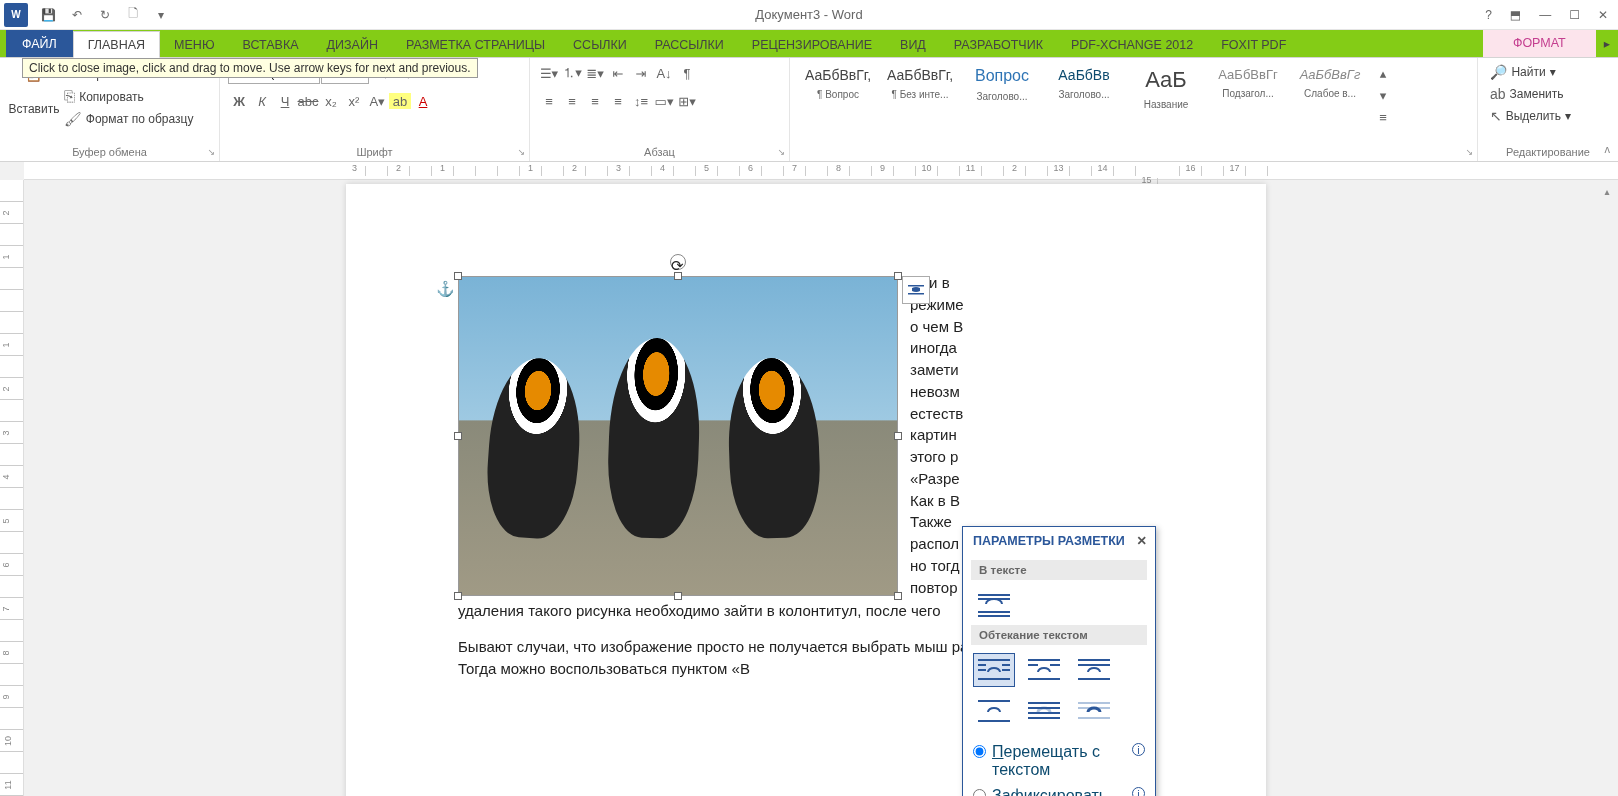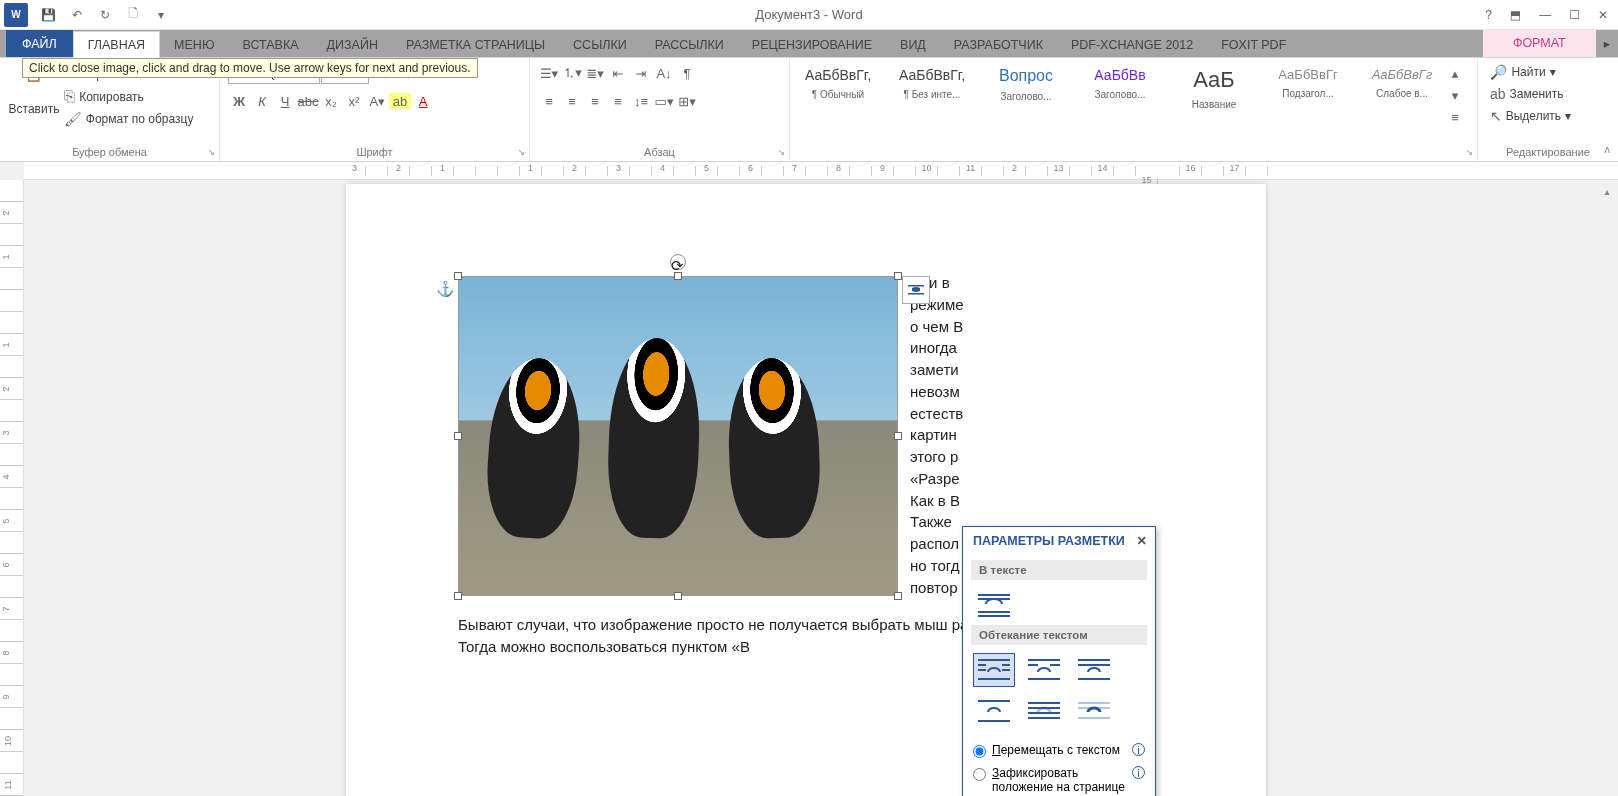--- a/index.html
+++ b/index.html
@@ -8,43 +8,43 @@
 
 .titlebar { height:30px; background:#fff; border-bottom:1px solid #e5e5e5; display:flex; align-items:center; position:relative; }
 .qat { display:flex; align-items:center; gap:2px; padding:0 4px; }
 .appicon { width:24px; height:24px; background:#2b579a; color:#fff; display:flex; align-items:center; justify-content:center; font-size:10px; font-weight:bold; border-radius:2px; margin-right:6px; }
 .qbtn { width:26px; height:26px; display:flex; align-items:center; justify-content:center; color:#6a6a6a; cursor:pointer; }
 .title-text { position:absolute; left:50%; transform:translateX(-50%); font-size:13px; color:#666; }
 .wincontrols { position:absolute; right:6px; display:flex; gap:10px; align-items:center; color:#666; }
 .wincontrols span { cursor:pointer; padding:0 4px; }
 
 
-.tabs { height:28px; display:flex; background:#a3a3a3; align-items:flex-end; padding-left:6px; border-bottom:1px solid #d4d4d4; }
+.tabs { height:28px; display:flex; background:#84cc16; align-items:flex-end; padding-left:6px; border-bottom:1px solid #d4d4d4; }
 .tab { padding:6px 14px 5px; font-size:12.5px; color:#444; text-transform:uppercase; cursor:pointer; white-space:nowrap; }
 .tab.file { background:#2b579a; color:#fff; padding:7px 16px 6px; }
 .tab.active { border:1px solid #d4d4d4; border-bottom:1px solid #fff; background:#fff; margin-bottom:-1px; }
 .tab.format { margin-left:auto; background:#fce4ec; color:#c43e8f; padding:7px 30px; }
 
 
 .ribbon { height:104px; background:#fff; border-bottom:1px solid #d4d4d4; display:flex; position:relative; }
 .group { border-right:1px solid #e5e5e5; padding:4px 8px 0; display:flex; flex-direction:column; position:relative; }
 .group-label { position:absolute; bottom:3px; left:0; right:0; text-align:center; font-size:11px; color:#777; }
 .group-body { flex:1; display:flex; align-items:flex-start; }
 .rbtn { display:flex; align-items:center; gap:4px; padding:2px 4px; cursor:pointer; font-size:12px; color:#444; white-space:nowrap; }
 .bigbtn { flex-direction:column; width:52px; text-align:center; padding:4px; }
 .bigbtn .ico { width:32px; height:32px; }
 .ico { display:inline-block; font-size:14px; color:#666; }
 .fontname { width:92px; height:22px; border:1px solid #ababab; padding:2px 4px; font-size:12px; }
 .fontsize { width:48px; height:22px; border:1px solid #ababab; padding:2px 4px; font-size:12px; }
 .minibtn { width:22px; height:22px; display:inline-flex; align-items:center; justify-content:center; color:#666; cursor:pointer; font-size:13px; }
-.style-gallery { display:flex; gap:14px; }
+.style-gallery { display:flex; gap:2px; }
 .style-item { width:80px; height:60px; border:1px solid transparent; text-align:center; padding:4px 2px; cursor:pointer; }
 .style-preview { font-size:14px; color:#444; margin-bottom:6px; }
 .style-preview.h1 { color:#2e74b5; font-size:16px; }
-.style-preview.h2 { color:#6d28d9; font-size:14px; }
+.style-preview.h2 { color:#0c4a6e; font-size:14px; }
 .style-preview.title { font-size:22px; color:#444; }
 .style-preview.sub { color:#888; font-size:13px; }
 .style-preview.emph { color:#888; font-style:italic; font-size:13px; }
 .style-name { font-size:10px; color:#666; white-space:nowrap; overflow:hidden; text-overflow:ellipsis; }
 .dlg-launcher { position:absolute; right:4px; bottom:4px; font-size:9px; color:#999; cursor:pointer; }
 
 
 .docarea { position:relative; height:634px; background:#f1f1f1; overflow:hidden; }
 .ruler-h { position:absolute; top:0; left:24px; right:0; height:18px; background:#fff; border-bottom:1px solid #ddd; }
 .ruler-v { position:absolute; top:18px; left:0; width:24px; bottom:0; background:#fff; border-right:1px solid #ddd; }
@@ -74,21 +74,21 @@
 .popup-hdr { display:flex; justify-content:space-between; align-items:center; padding:6px 8px 6px 10px; color:#2b579a; font-weight:600; font-size:12.5px; }
 .popup-close { cursor:pointer; color:#555; }
 .popup-sec { padding:4px 10px 8px; }
 .popup-sec-title { background:#eaeaea; padding:4px 8px; font-weight:bold; color:#666; font-size:11.5px; margin:2px -2px 8px; }
 .layout-opts { display:flex; gap:8px; flex-wrap:wrap; }
 .lopt { width:42px; height:34px; border:1px solid transparent; display:flex; align-items:center; justify-content:center; cursor:pointer; position:relative; }
 .lopt.sel { border:1px solid #2b579a; background:#d5e1f2; }
 .lopt svg { width:36px; height:28px; }
 .radio-row { display:flex; align-items:flex-start; gap:6px; padding:4px 0; }
 .radio-row input { margin-top:2px; }
-.radio-row label { flex:1; font-size:12px; color:#000000; }
+.radio-row label { flex:1; font-size:16px; color:#0c4a6e; }
 .info-ico { color:#2b579a; font-size:11px; border:1px solid #2b579a; border-radius:50%; width:13px; height:13px; display:inline-flex; align-items:center; justify-content:center; cursor:pointer; }
 
 
 .tooltip { position:absolute; top:58px; left:22px; background:#ffffe1; border:1px solid #999; padding:2px 6px; font-size:12px; color:#333; z-index:100; white-space:nowrap; }
 
 
 .ruler-v .vseg { height:45px; border-bottom:1px solid #ccc; position:relative; font-size:9px; color:#888; }
 .ruler-v .vseg span { position:absolute; left:3px; top:50%; transform:translateY(-50%) rotate(-90deg); }
 
 .scroll-arrow { position:absolute; right:2px; width:18px; height:18px; background:#f1f1f1; color:#888; display:flex; align-items:center; justify-content:center; font-size:10px; cursor:pointer; }
@@ -215,21 +215,21 @@
     </div>
     <div class="group-label">Абзац</div>
     <span class="dlg-launcher">↘</span>
   </div>
 
   <div class="group" style="flex:1">
     <div class="group-body">
       <div class="style-gallery" id="styles-gallery">
           <div class="style-item">
             <div class="style-preview ">АаБбВвГг,</div>
-            <div class="style-name">¶ Обычный</div>
+            <div class="style-name">¶ Вопрос</div>
           </div>
           <div class="style-item">
             <div class="style-preview ">АаБбВвГг,</div>
             <div class="style-name">¶ Без инте...</div>
           </div>
           <div class="style-item">
             <div class="style-preview h1">Вопрос</div>
             <div class="style-name">Заголово...</div>
           </div>
           <div class="style-item">
@@ -439,20 +439,21 @@
       <div class="layout-btn">
         <svg width="18" height="14">
             <rect x="1" y="2" width="16" height="1.5" fill="#2b579a"></rect>
             <rect x="1" y="10" width="16" height="1.5" fill="#2b579a"></rect>
             <path d="M5 5 Q9 3 13 5 L13 8 Q9 10 5 8 Z" fill="#2b579a"></path>
           </svg>
       </div>
     </div>
     <div style="float:left;width:60px;font-size:15px;line-height:1.45">При в режиме о чем В иногда замети невозм естеств картин этого р «Разре Как в В Также распол но тогд повтор</div>
     <div style="clear:both"></div>
+    <p>удаления такого рисунка необходимо зайти в колонтитул, после чего</p>
     <p style="margin-top:14px">Бывают случаи, что изображение просто не получается выбрать мыш расположено за текстом. Тогда можно воспользоваться пунктом «В</p>
   </div>
 
   <div class="popup">
     <div class="popup-hdr">
       <span>ПАРАМЕТРЫ РАЗМЕТКИ</span>
       <span class="popup-close">✕</span>
     </div>
     <div class="popup-sec">
       <div class="popup-sec-title">В тексте</div>

